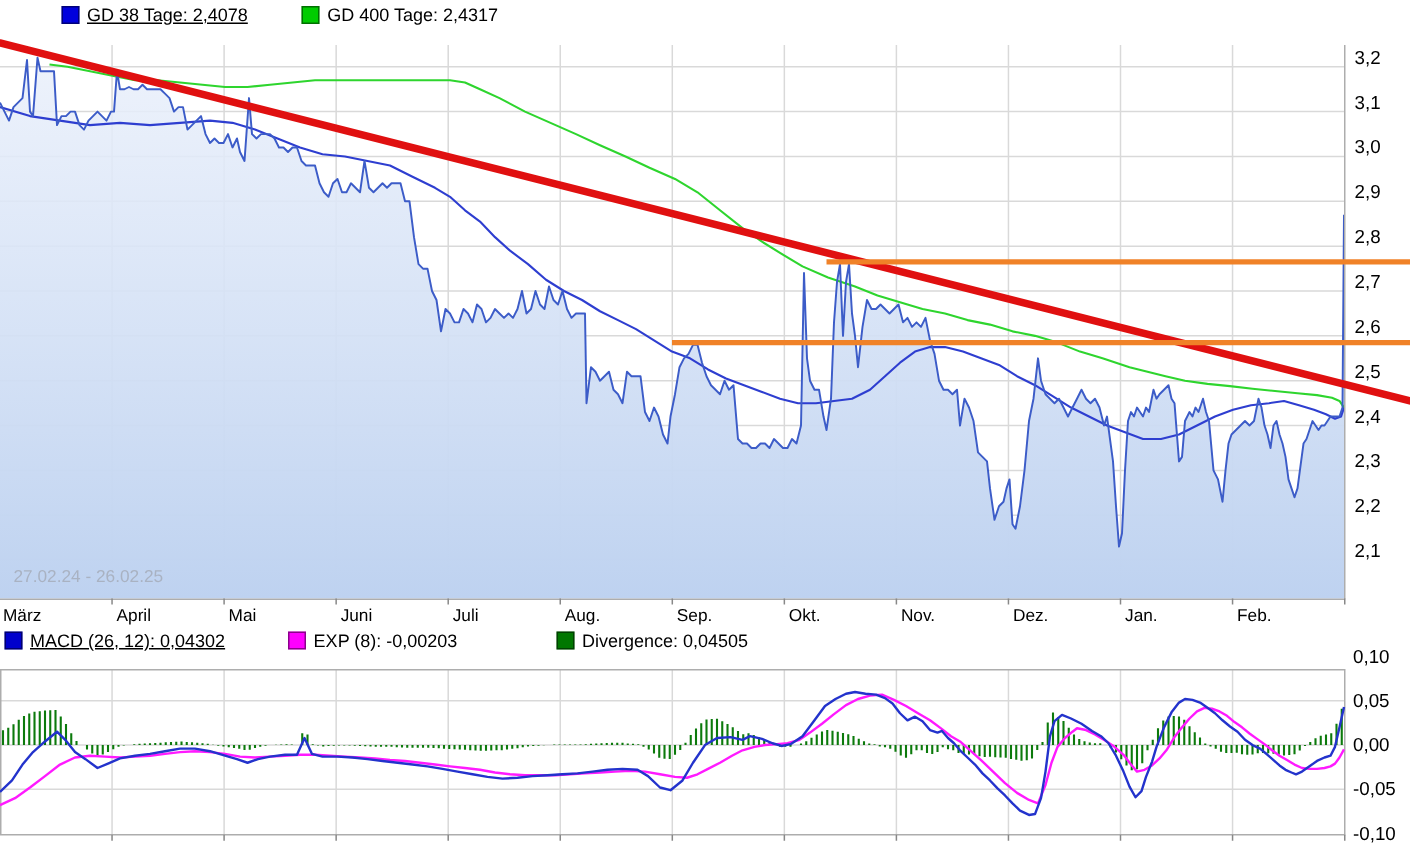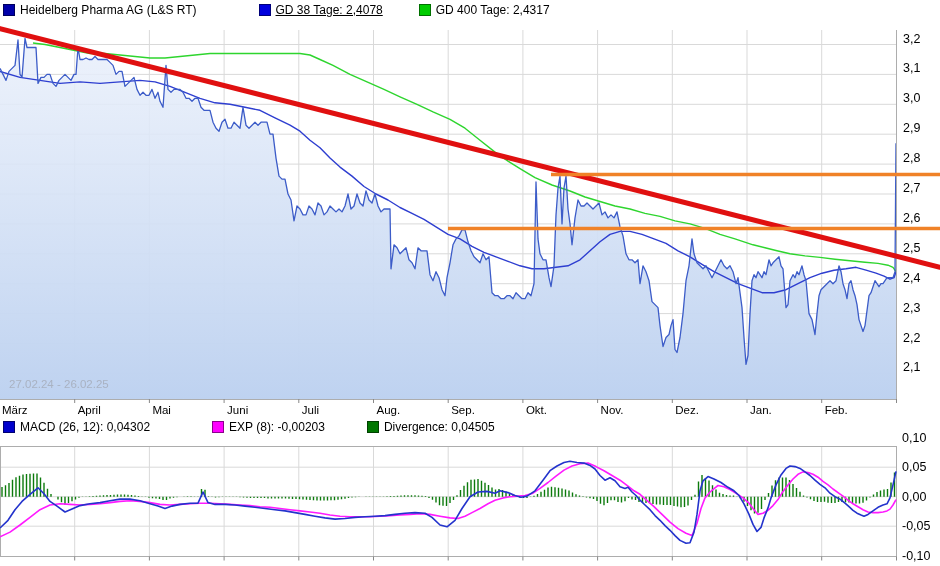--- a/index.html
+++ b/index.html
@@ -125,42 +125,38 @@
       <path d="M0.0 536.8 L10.0 532.1 L20.0 525.0 L30.0 517.4 L40.0 509.7 L50.0 505.0 L60.0 503.8 L70.0 504.4 L80.0 505.0 L90.0 504.4 L100.0 503.8 L110.0 502.6 L120.0 501.4 L130.0 500.8 L140.0 501.4 L150.0 502.6 L160.0 504.4 L170.0 505.0 L180.0 504.4 L190.0 503.8 L200.0 503.2 L210.0 503.2 L220.0 503.8 L230.0 504.4 L240.0 505.0 L250.0 505.6 L260.0 506.7 L270.0 507.3 L280.0 508.5 L290.0 509.7 L300.0 510.9 L310.0 512.0 L320.0 513.2 L330.0 515.0 L340.0 516.2 L350.0 516.8 L360.0 516.8 L370.0 516.8 L380.0 516.2 L390.0 515.6 L400.0 515.0 L410.0 514.4 L420.0 513.8 L430.0 514.4 L440.0 516.2 L450.0 517.9 L458.0 518.5 L465.0 516.2 L472.0 512.6 L480.0 508.5 L488.0 503.8 L495.0 500.2 L503.0 497.9 L510.0 496.7 L518.0 496.1 L525.0 495.5 L533.0 493.2 L540.0 488.4 L548.0 482.5 L556.0 476.1 L564.0 470.1 L572.0 466.0 L580.0 463.7 L588.0 463.1 L596.0 466.6 L604.0 470.7 L612.0 475.5 L620.0 480.2 L628.0 486.1 L634.0 490.8 L640.0 494.3 L646.0 499.6 L654.0 506.7 L662.0 514.4 L670.0 522.1 L678.0 528.6 L686.0 533.3 L692.0 535.6 L697.0 523.3 L701.0 508.5 L705.0 497.9 L710.0 492.0 L715.0 487.8 L718.0 485.5 L724.0 486.7 L730.0 489.6 L737.0 493.8 L743.0 497.9 L749.0 503.2 L754.0 509.7 L758.0 514.4 L763.0 513.2 L768.0 510.3 L773.0 505.6 L778.0 499.6 L783.0 491.4 L788.0 484.9 L793.0 479.0 L798.0 474.3 L803.0 471.9 L808.0 472.5 L813.0 474.3 L818.0 477.2 L823.0 481.4 L828.0 484.9 L833.0 489.0 L838.0 492.6 L843.0 496.1 L848.0 500.2 L853.0 503.8 L858.0 506.7 L863.0 509.7 L868.0 512.0 L873.0 512.6 L878.0 512.6 L883.0 512.0 L887.0 510.9 L890.0 509.1 L893.0 505.0 L896.0 499.6" fill="none" stroke="#ff1aff" stroke-width="1.6" stroke-linejoin="round"></path>
       <path d="M0.0 528.0 L8.0 520.3 L15.0 509.7 L22.0 501.4 L30.0 494.3 L38.0 487.8 L44.0 493.8 L50.0 501.4 L57.0 506.1 L65.0 512.0 L72.0 509.1 L80.0 505.6 L90.0 503.8 L100.0 502.6 L110.0 500.8 L120.0 499.1 L130.0 499.1 L140.0 500.8 L150.0 503.8 L158.0 506.1 L165.0 508.5 L172.0 506.1 L180.0 504.4 L190.0 503.2 L198.0 503.2 L203.0 492.0 L208.0 502.6 L215.0 504.4 L225.0 504.4 L235.0 505.0 L245.0 506.1 L255.0 507.3 L265.0 508.5 L275.0 509.7 L285.0 510.9 L295.0 512.6 L305.0 514.4 L315.0 516.2 L325.0 517.9 L335.0 519.1 L345.0 518.5 L355.0 517.4 L365.0 516.8 L375.0 516.2 L385.0 515.6 L395.0 514.4 L405.0 513.2 L415.0 512.6 L425.0 513.2 L432.0 517.4 L440.0 525.0 L447.0 526.8 L455.0 520.3 L462.0 508.5 L470.0 496.7 L478.0 492.0 L487.0 491.4 L495.0 493.2 L500.0 490.8 L508.0 492.6 L515.0 495.5 L521.0 497.3 L527.0 496.1 L535.0 490.8 L543.0 480.2 L550.0 470.7 L557.0 466.0 L564.0 462.5 L570.0 461.3 L577.0 462.5 L584.0 463.1 L590.0 465.4 L595.0 469.0 L600.0 475.5 L605.0 480.2 L610.0 477.8 L615.0 480.8 L620.0 486.7 L625.0 488.4 L628.0 487.3 L632.0 492.0 L636.0 495.5 L640.0 500.2 L645.0 505.0 L650.0 509.7 L655.0 515.6 L660.0 520.3 L665.0 525.6 L670.0 530.3 L675.0 535.6 L680.0 540.4 L686.0 543.3 L690.0 542.7 L694.0 532.1 L697.0 514.4 L700.0 490.8 L703.0 480.8 L708.0 476.6 L714.0 479.0 L721.0 482.5 L728.0 487.3 L734.0 490.8 L739.0 495.5 L744.0 503.8 L749.0 514.4 L753.0 524.4 L757.0 531.5 L761.0 527.4 L764.0 517.9 L768.0 507.9 L771.0 497.9 L776.0 484.9 L781.0 474.9 L786.0 468.4 L790.0 466.0 L795.0 466.6 L800.0 468.4 L805.0 471.9 L810.0 475.5 L815.0 480.2 L820.0 484.3 L825.0 487.8 L830.0 493.2 L835.0 496.7 L840.0 499.1 L845.0 503.2 L849.0 506.7 L853.0 510.3 L857.0 513.2 L861.0 515.0 L864.0 516.2 L868.0 514.4 L873.0 510.9 L878.0 507.3 L883.0 505.0 L887.0 503.8 L890.0 497.9 L893.0 484.9 L896.0 471.3" fill="none" stroke="#2333cc" stroke-width="1.6" stroke-linejoin="round"></path>
       <text x="902" y="441.7" font-size="12.5" fill="#000000" font-family="Liberation Sans, sans-serif">0,10</text>
       <text x="902" y="471.2" font-size="12.5" fill="#000000" font-family="Liberation Sans, sans-serif">0,05</text>
       <text x="902" y="500.7" font-size="12.5" fill="#000000" font-family="Liberation Sans, sans-serif">0,00</text>
       <text x="902" y="530.2" font-size="12.5" fill="#000000" font-family="Liberation Sans, sans-serif">-0,05</text>
       <text x="902" y="559.7" font-size="12.5" fill="#000000" font-family="Liberation Sans, sans-serif">-0,10</text>
     </svg>
 
   <div class="legend-row" id="legend-main">
-    <div class="legend-item" style="margin-right:24px;">
-      <span class="swatch" style="background: rgb(0, 0, 170);"></span>
-      <span class="legend-label">Heidelberg Pharma AG (L&amp;S RT)</span>
-    </div>
     <div class="legend-item" style="margin-left:38px;margin-right:24px;text-decoration:underline;">
       <span class="swatch" style="background: rgb(0, 0, 221);"></span>
       <span class="legend-label">GD 38 Tage: 2,4078</span>
     </div>
     <div class="legend-item" style="margin-left:12px;">
       <span class="swatch" style="background: rgb(0, 204, 0);"></span>
       <span class="legend-label">GD 400 Tage: 2,4317</span>
     </div>
   </div>
 
   <div class="legend-row" id="legend-macd">
-    <div class="legend-item" style="margin-right:36px;">
+    <div class="legend-item" style="margin-right:16px;text-decoration:underline;">
       <span class="swatch" style="background: rgb(0, 0, 204);"></span>
       <span class="legend-label">MACD (26, 12): 0,04302</span>
     </div>
     <div class="legend-item" style="margin-left:26px;margin-right:24px;">
       <span class="swatch" style="background: rgb(255, 0, 255);"></span>
       <span class="legend-label">EXP (8): -0,00203</span>
     </div>
-    <div class="legend-item" style="margin-left:18px;">
+    <div class="legend-item" style="margin-left:42px;">
       <span class="swatch" style="background: rgb(0, 119, 0);"></span>
       <span class="legend-label">Divergence: 0,04505</span>
     </div>
   </div>
 
 </div>
 
 </body></html>

